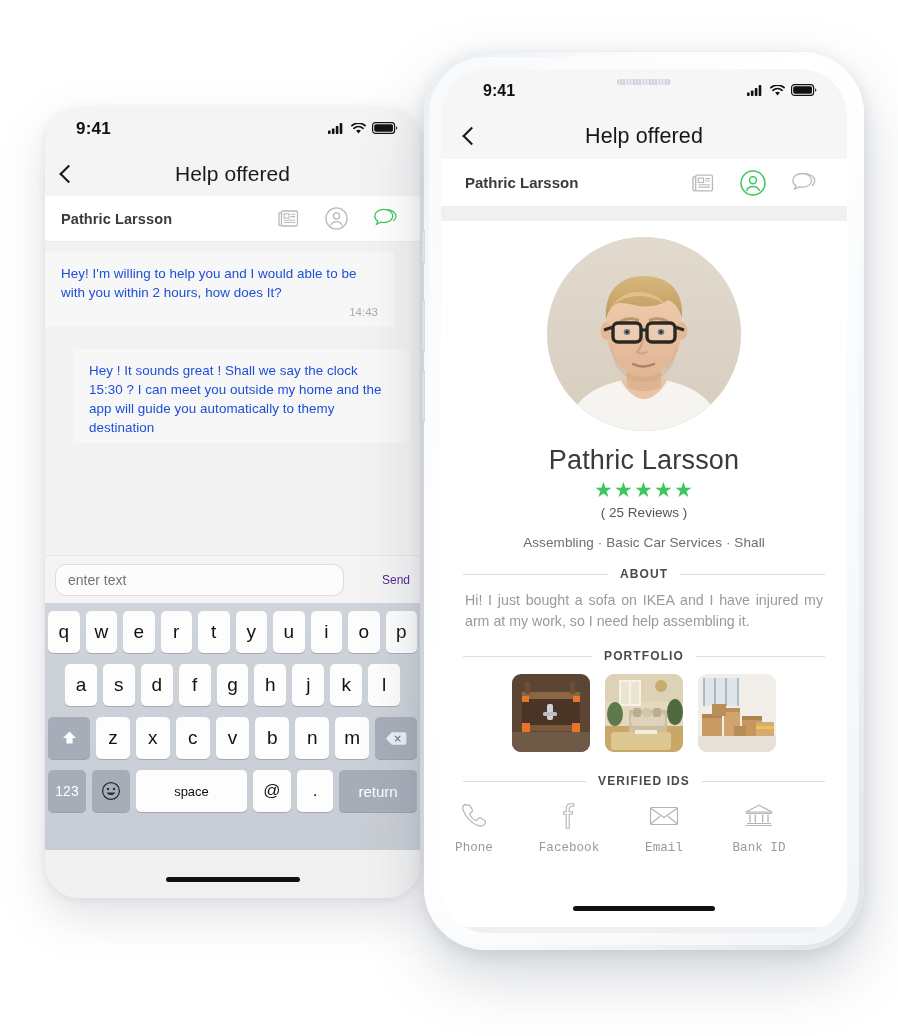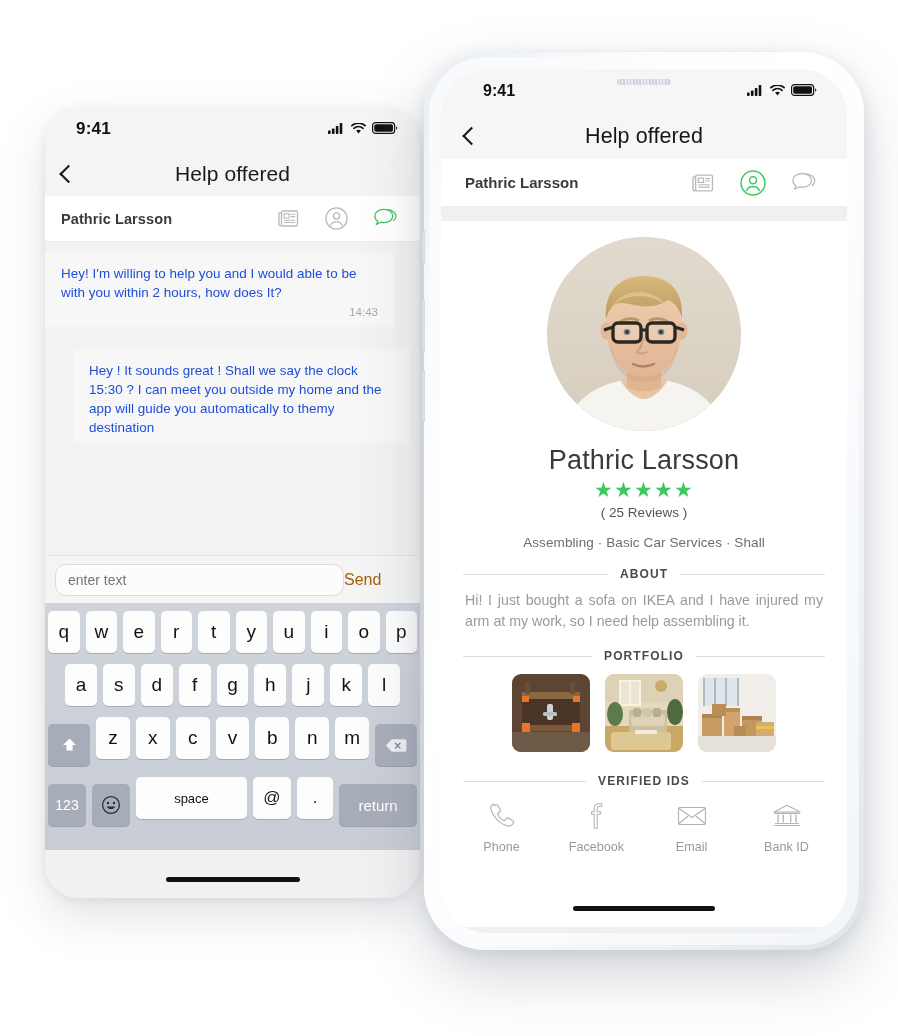--- a/index.html
+++ b/index.html
@@ -57,40 +57,40 @@
 
   .lp-inputbar{
     position:absolute; left:0; right:0; bottom:295px; height:48px; background:#f4f4f4;
     display:flex; align-items:center; padding:0 10px; border-top:1px solid #e6e6e6;
   }
   .lp-input{
     flex:1; height:32px; background:#fcfcfc; border:1px solid #dcdcdc; border-radius:11px;
     padding:0 12px; font-size:14px; color:#999; font-family:"Liberation Sans",sans-serif;
   }
   .lp-send{
-    width:66px; text-align:left; font-size:16px; color:#a16207;
+    width:66px; text-align:right; font-size:12px; color:#4c1d95;
     background:transparent; border:0; font-family:"Liberation Sans",sans-serif; cursor:pointer;
   }
 
   
   .kb{
     position:absolute; left:0; right:0; bottom:48px; height:247px;
     background:linear-gradient(180deg,#cfd3da 0%, #c8ccd4 100%);
     padding:8px 3px 0 3px;
   }
   .kbrow{ display:flex; justify-content:center; gap:6px; margin-bottom:11px;}
   .key{
     background:#fdfdfd; border-radius:5px; height:42px; min-width:30px; flex:1;
     display:flex; align-items:center; justify-content:center;
     font-size:19px; color:#111; box-shadow:0 1px 0 rgba(120,125,135,.45);
     font-family:"Liberation Sans",sans-serif;
   }
   .kbrow.r2{ padding:0 17px; }
   .kbrow.r3{ padding:0 0px; }
-  .key.dark{ background:#a7adb8; color:#fff; box-shadow:0 1px 0 rgba(110,115,125,.5);margin-top:7px;}
+  .key.dark{ background:#a7adb8; color:#fff; box-shadow:0 1px 0 rgba(110,115,125,.5);}
   .key.shift{ flex:0 0 42px; }
   .key.bksp{ flex:0 0 42px; }
   .key.n123{ flex:0 0 38px; font-size:14px; }
   .key.emoji{ flex:0 0 38px; font-size:17px;}
   .key.space{ flex:2.6; font-size:13px;}
   .key.at{ flex:0 0 38px; font-size:17px;}
   .key.dot{ flex:0 0 36px; font-size:17px;}
   .key.ret{ flex:0 0 78px; font-size:15px;}
   .lp-homebar{
     position:absolute; left:0; right:0; bottom:0; height:48px; background:#f1f1f1;
@@ -173,21 +173,21 @@
   .about{
     padding:9px 24px 0 24px; font-size:14.2px; line-height:21px; color:#9a9a9a;
     text-align:justify;
   }
   .portfolio{
     display:flex; gap:15px; justify-content:center; padding:11px 0 0 0;
   }
   .pf{
     width:78px; height:78px; border-radius:9px; overflow:hidden; position:relative;
   }
-  .vids{ display:flex; justify-content:center; gap:29px; padding:14px 0 0 0;}
+  .vids{ display:flex; justify-content:flex-start; gap:29px; padding:14px 0 0 0;font-family:Liberation Mono, monospace;}
   .vid{ width:66px; text-align:center;}
   .vid .vlabel{ font-size:12.6px; color:#9a9a9a; margin-top:6px; display:block;}
   .rp-bottomgrey{
     position:absolute; left:0; right:0; bottom:0; height:64px; background:#f0f0f0;
   }
   .rp-home{
     position:absolute; left:50%; transform:translateX(-50%); bottom:22px;
     width:142px; height:5px; background:#111; border-radius:3px; z-index:9;
   }
   .gicon svg{ display:block; }

